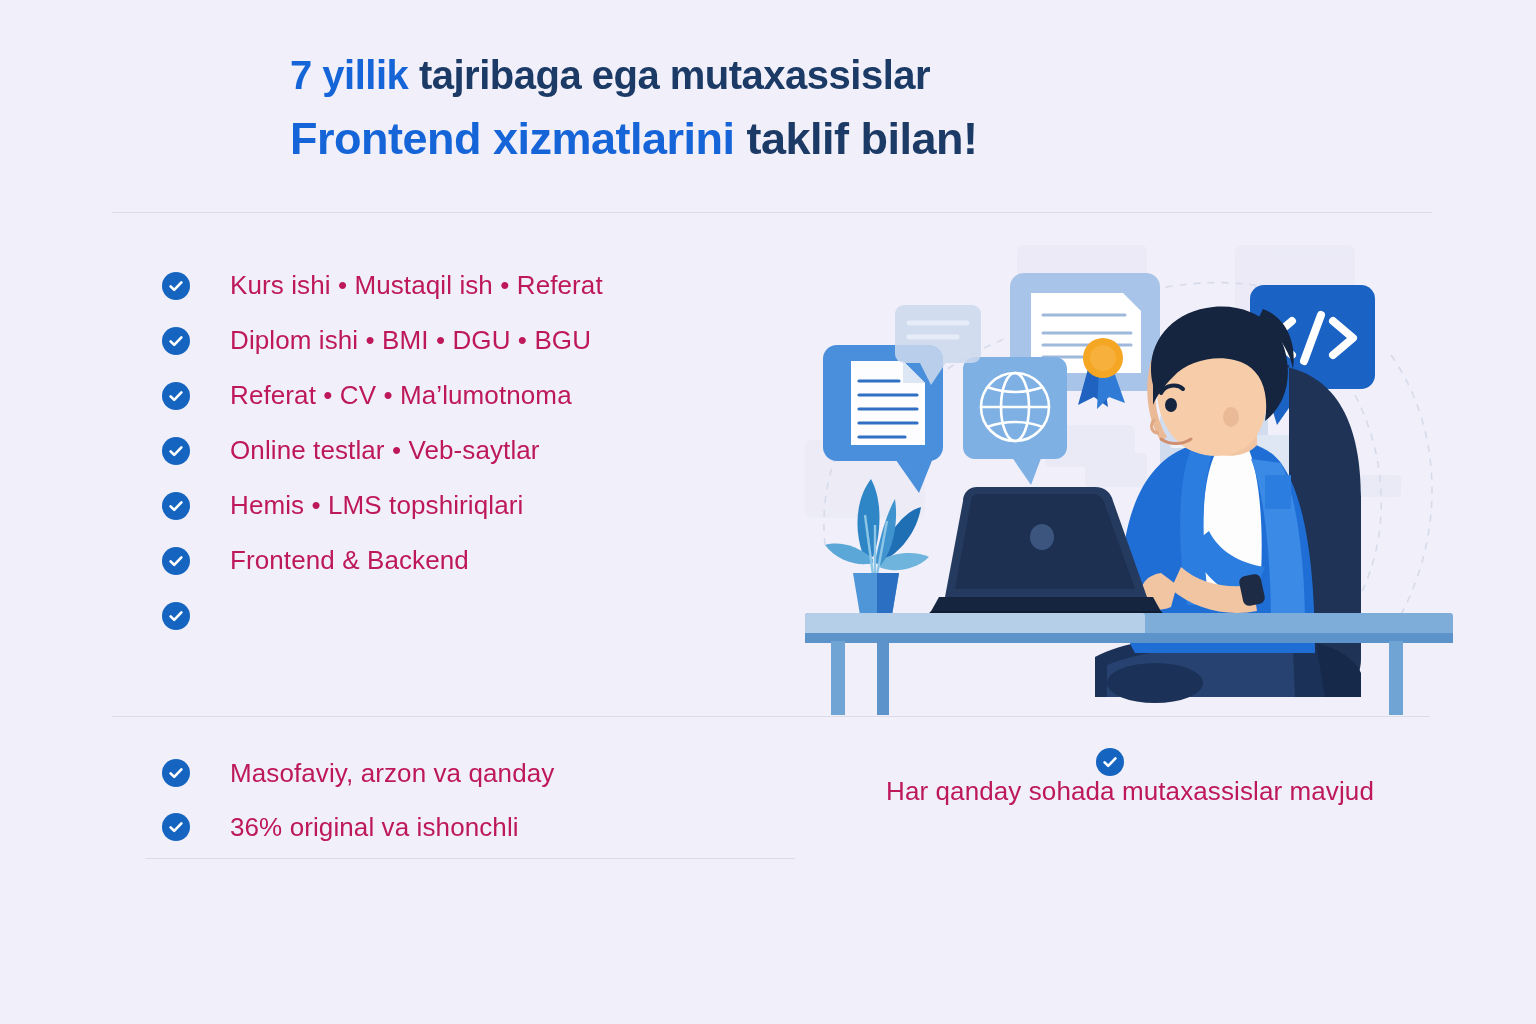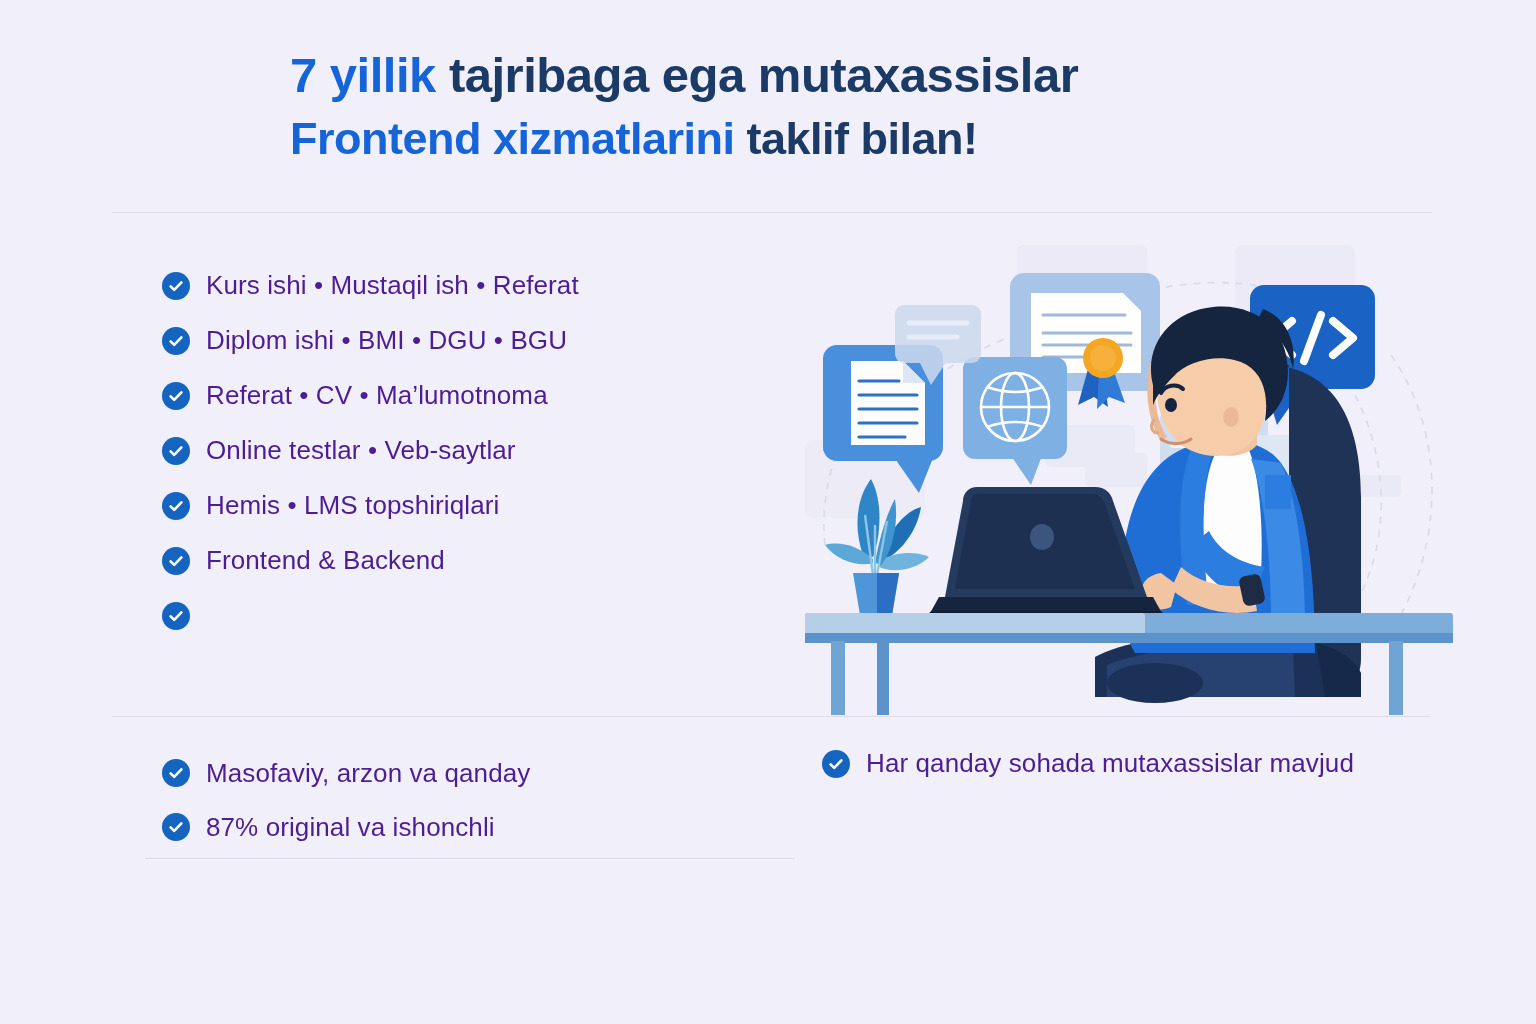--- a/index.html
+++ b/index.html
@@ -27,21 +27,21 @@
     position: absolute;
     left: 290px;
     top: 46px;
     width: 1180px;
   }
   .heading-line {
     font-weight: 700;
     letter-spacing: -0.5px;
     white-space: nowrap;
   }
-  .heading-line.l1 { font-size: 49px; line-height: 58px; }
+  .heading-line.l1 { font-size: 40px; line-height: 58px; }
   .heading-line.l2 { font-size: 45px; line-height: 58px; margin-top: 6px; }
   .accent { color: #1565d8; }
   .dark   { color: #1c3a66; }
 
   
   .divider {
     position: absolute;
     height: 1px;
     background: #dedbe9;
   }
@@ -68,41 +68,43 @@
     border-radius: 50%;
     background: #1565c0;
     display: inline-flex;
     align-items: center;
     justify-content: center;
     margin-right: 16px;
   }
   .check svg { display: block; }
   .feature-text {
     font-size: 26px;
-    color: #4c1d95;
+    color: #be185d;
     letter-spacing: 0.1px;
     white-space: nowrap;
+    margin-left: 24px;
   }
 
   
   .features-secondary {
     position: absolute;
     left: 162px;
     top: 746px;
     width: 620px;
   }
   .features-secondary .feature-row { height: 54px; }
 
   
   .right-note {
     position: absolute;
-    left: 822px;
+    left: 862px;
     top: 748px;
     display: flex;
     align-items: center;
+    flex-direction: column;
   }
   .right-note .feature-text { font-size: 26px; }
 
   .cta-button {
     position: absolute;
     left: 955px;
     top: 820px;
     width: 388px;
     height: 66px;
     border: none;
@@ -206,21 +208,21 @@
           </svg>
         </span>
       <span class="feature-text">Masofaviy, arzon va qanday</span>
     </div>
     <div class="feature-row">
       <span class="check">
           <svg width="18" height="18" viewBox="0 0 18 18">
             <path d="M3.6 9.3 L7.2 12.9 L14.4 5.4" stroke="#ffffff" stroke-width="2.6" fill="none" stroke-linecap="round" stroke-linejoin="round"></path>
           </svg>
         </span>
-      <span class="feature-text">87% original va ishonchli</span>
+      <span class="feature-text">36% original va ishonchli</span>
     </div>
   </div>
 
   <div class="right-note">
     <span class="check">
         <svg width="18" height="18" viewBox="0 0 18 18">
           <path d="M3.6 9.3 L7.2 12.9 L14.4 5.4" stroke="#ffffff" stroke-width="2.6" fill="none" stroke-linecap="round" stroke-linejoin="round"></path>
         </svg>
       </span>
     <span class="feature-text">Har qanday sohada mutaxassislar mavjud</span>

